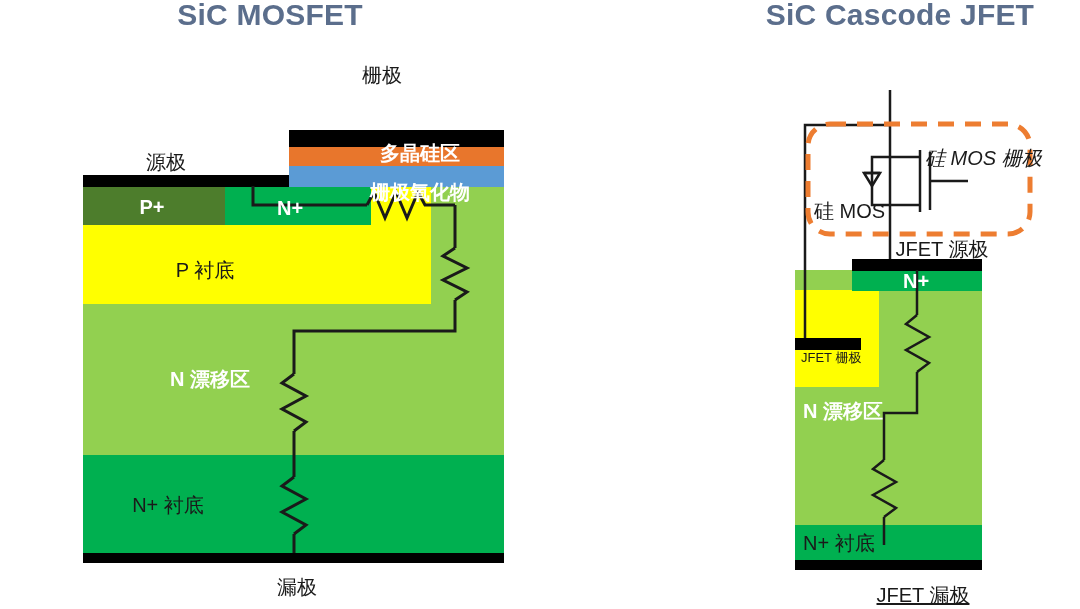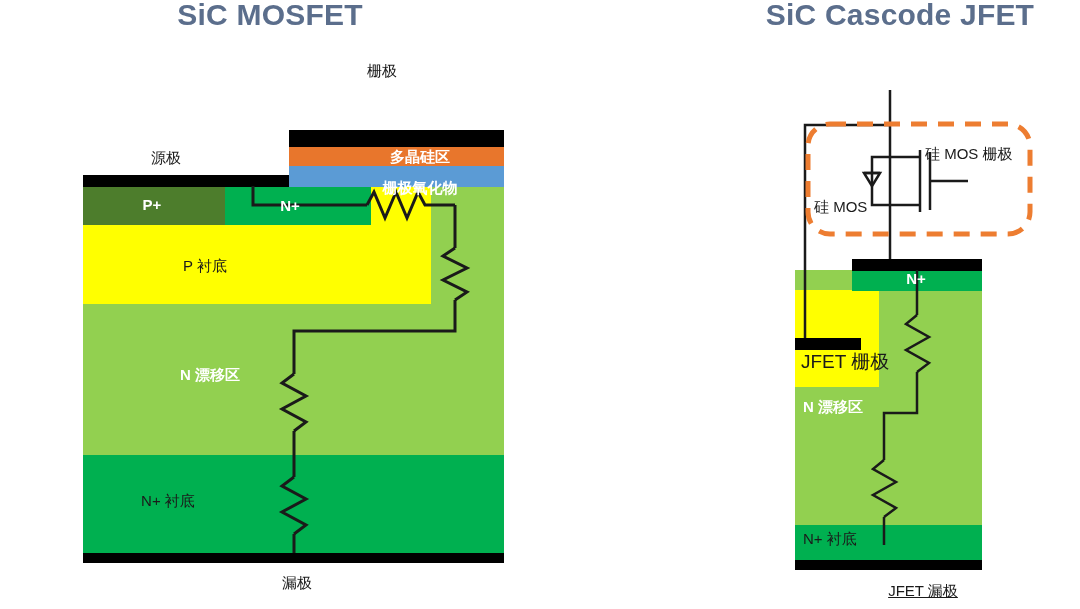--- a/index.html
+++ b/index.html
@@ -16,26 +16,26 @@
     font-weight:bold;
     font-size:30px;
     color:#5b6e8c;
     letter-spacing:0.2px;
     white-space:nowrap;
   }
   #title-mosfet{left:156px;top:-2px;width:228px;text-align:center;}
   #title-jfet{left:728px;top:-2px;width:344px;text-align:center;}
   .lbl{
     position:absolute;
-    font-size:15px;
+    font-size:20px;
     color:#1a1a1a;
     white-space:nowrap;
   }
   .lbl.w{color:#ffffff;font-weight:bold;}
-  .lbl.small{font-size:19px;text-align:right;}
+  .lbl.small{font-size:13px;text-align:right;}
   .lbl.center{text-align:center;}
   svg{position:absolute;left:0;top:0;overflow:visible;}
 </style>
 </head>
 <body>
 
 <div class="stage">
 
   <div class="title" id="title-mosfet">SiC MOSFET</div>
 
@@ -77,21 +77,21 @@
     <path d="M 294 477 L 282 486 L 306 499 L 282 512 L 306 525 L 294 534" stroke="#1a1a1a" stroke-width="3" fill="none"></path>
     <path d="M 294 534 L 294 553" stroke="#1a1a1a" stroke-width="3" fill="none"></path>
   </svg>
 
   <div class="lbl center" style="left:120px;top:117px;width:92px;margin-top:32px;">源极</div>
 
   <div class="lbl center" style="left:340px;top:62px;width:84px;">栅极</div>
 
   <div class="lbl center" style="left:251px;top:574px;width:92px;">漏极</div>
 
-  <div class="lbl w center" style="left:330px;top:148px;width:180px;">多晶硅区</div>
+  <div class="lbl w center" style="left:330px;top:140px;width:180px;">多晶硅区</div>
 
   <div class="lbl w center" style="left:320px;top:167px;width:200px;margin-top:12px;">栅极氧化物</div>
 
   <div class="lbl w center" style="left:112px;top:196px;width:80px;">P+</div>
 
   <div class="lbl w center" style="left:250px;top:197px;width:80px;">N+</div>
 
   <div class="lbl center" style="left:140px;top:257px;width:130px;">P 衬底</div>
 
   <div class="lbl w center" style="left:140px;top:366px;width:140px;">N 漂移区</div>
@@ -136,24 +136,25 @@
     <rect x="808" y="124" width="222" height="110" rx="22" ry="22" fill="none" stroke="#ed7d31" stroke-width="5" stroke-dasharray="16 11"></rect>
 
     <path d="M 917 270 L 917 315" stroke="#1a1a1a" stroke-width="2.5" fill="none"></path>
     <path d="M 917 315 L 906 324 L 929 337 L 906 350 L 929 363 L 917 372" stroke="#1a1a1a" stroke-width="2.5" fill="none"></path>
     <path d="M 917 372 L 917 413 L 884 413 L 884 460" stroke="#1a1a1a" stroke-width="2.5" fill="none"></path>
     <path d="M 884 460 L 873 469 L 896 482 L 873 495 L 896 508 L 884 517" stroke="#1a1a1a" stroke-width="2.5" fill="none"></path>
     <path d="M 884 517 L 884 545" stroke="#1a1a1a" stroke-width="2.5" fill="none"></path>
   </svg>
 
 
-  <div class="lbl" style="left:925px;top:145px;">硅 MOS 栅极</div>
+  <div class="lbl" style="left:925px;top:145px;font-style:italic;">硅 MOS 栅极</div>
 
   <div class="lbl" style="left:814px;top:198px;">硅 MOS</div>
 
+  <div class="lbl center" style="left:872px;top:236px;width:140px;">JFET 源极</div>
 
   <div class="lbl small" style="left:801px;top:349px;">JFET 栅极</div>
 
   <div class="lbl center" style="left:858px;top:582px;width:130px;text-decoration:underline;">JFET 漏极</div>
 
   <div class="lbl w center" style="left:878px;top:270px;width:76px;">N+</div>
 
   <div class="lbl w" style="left:803px;top:398px;">N 漂移区</div>
 
   <div class="lbl" style="left:803px;top:530px;">N+ 衬底</div>

